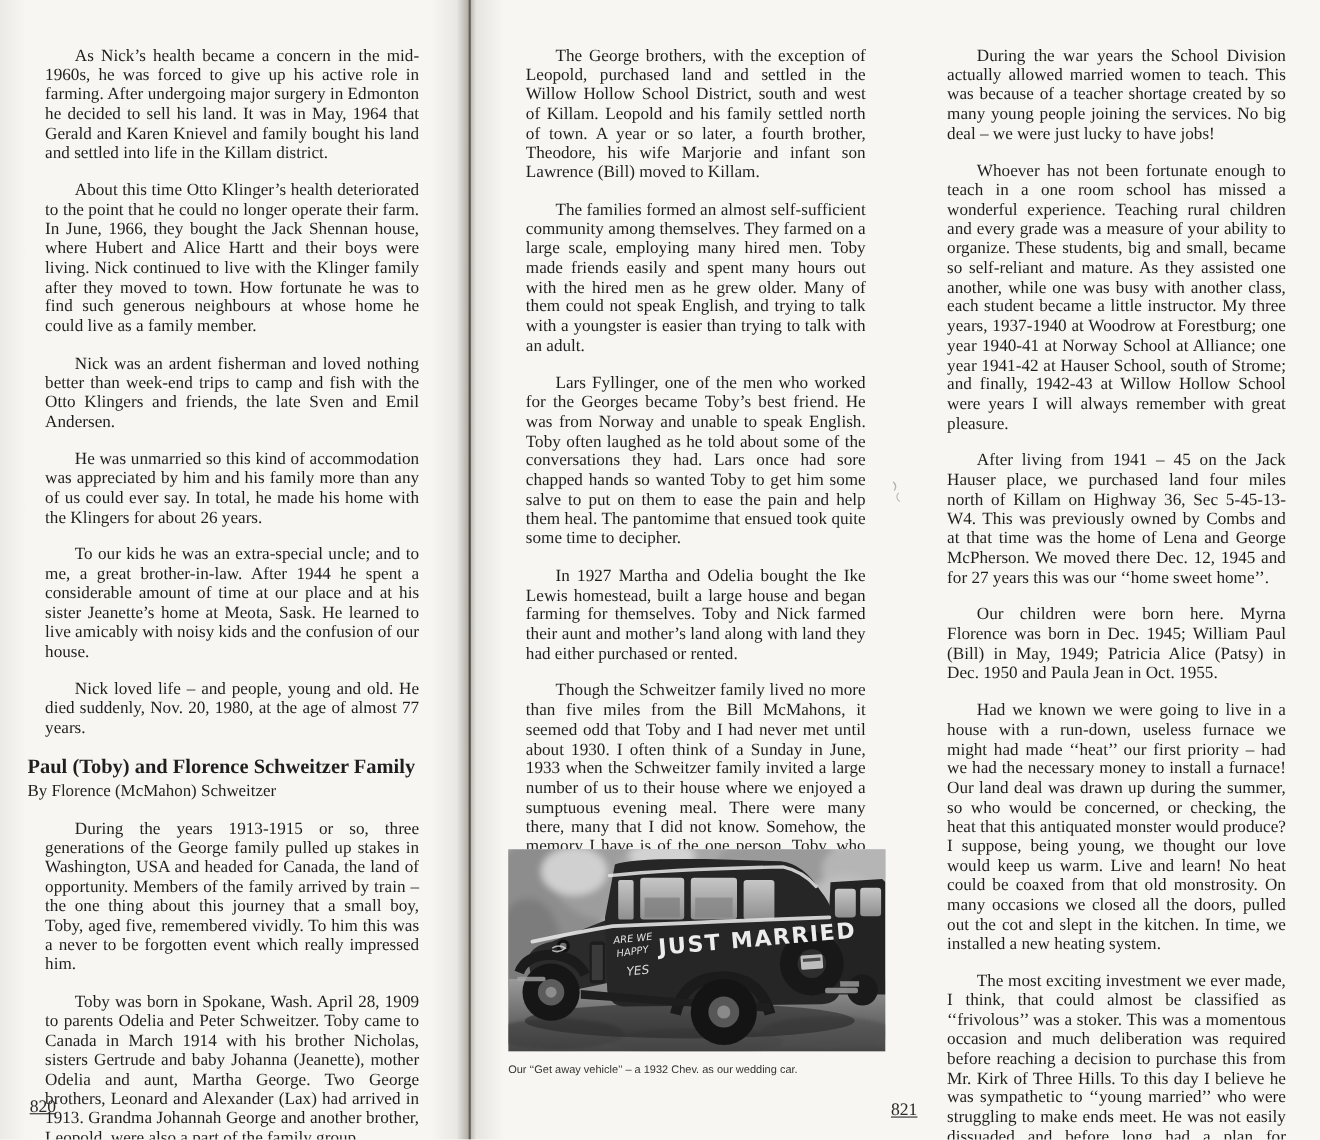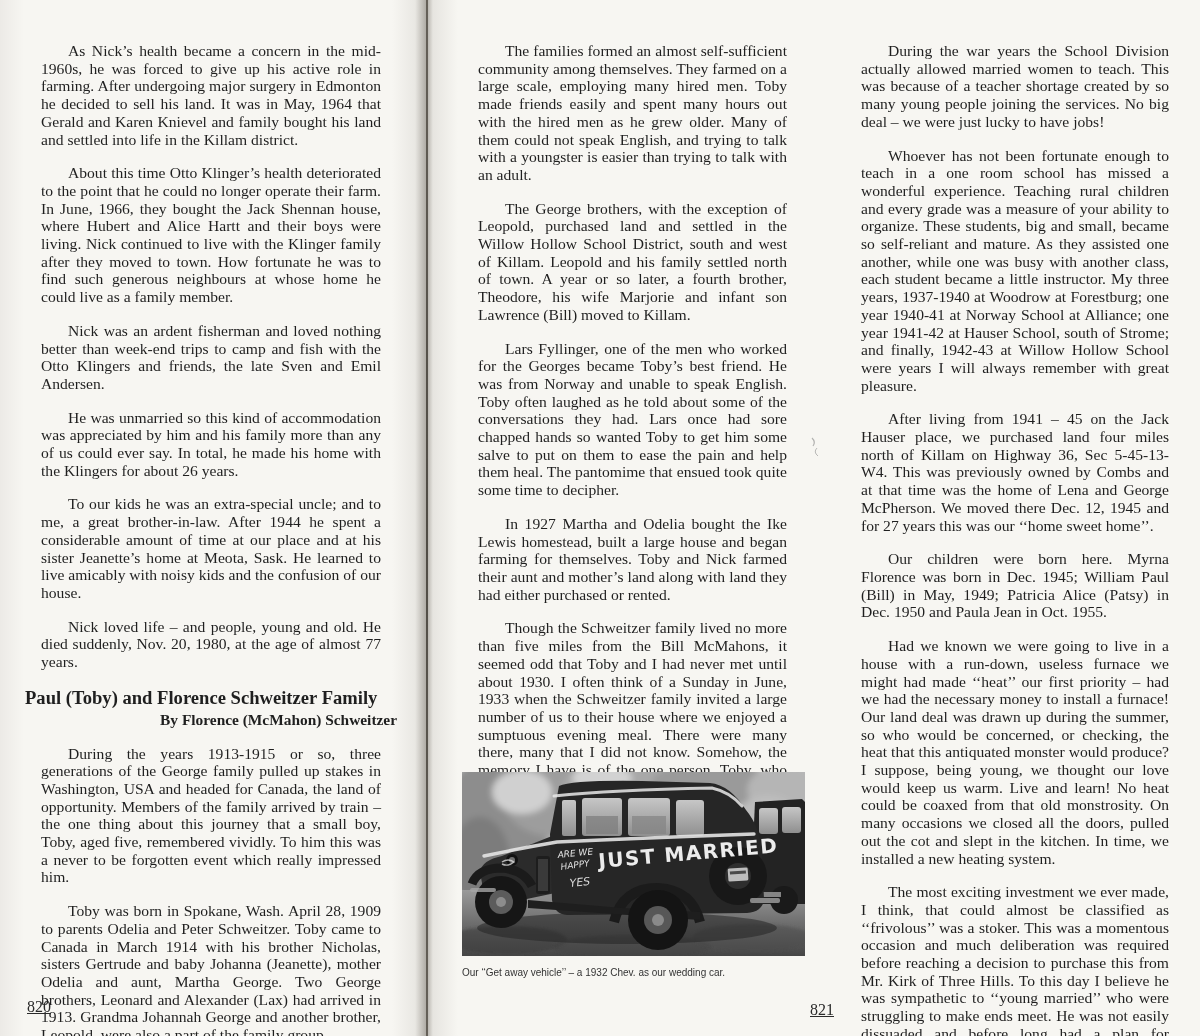--- a/index.html
+++ b/index.html
@@ -50,25 +50,25 @@
   .col-right { left: 845px; width: 340px; }
   .para { margin: 16px; text-indent: 27px; }
   .section-heading {
     font-size: 18.6px;
     line-height: 22px;
     font-weight: 700;
     margin: 11px 0 2px 0;
     text-align: left;
   }
   .byline {
-    font-weight: 700;
+    font-weight: 400;
     font-size: 15.4px;
     margin: 0 0 3px 0;
     text-indent: 0;
-    text-align: right;
+    text-align: left;
   }
   .page-number {
     position: absolute;
     font-size: 16px;
     color: #2a2a2a;
     text-decoration: underline;
   }
   .pn-left  { left: 27px;  top: 998px; }
   .pn-right { left: 810px; top: 1001px; }
   
@@ -115,22 +115,22 @@
   <p class="para">To our kids he was an extra-special uncle; and to me, a great brother-in-law. After 1944 he spent a considerable amount of time at our place and at his sister Jeanette’s home at Meota, Sask. He learned to live amicably with noisy kids and the confusion of our house.</p>
   <p class="para">Nick loved life – and people, young and old. He died suddenly, Nov. 20, 1980, at the age of almost 77 years.</p>
   <h2 class="section-heading">Paul (Toby) and Florence Schweitzer Family</h2>
   <p class="byline">By Florence (McMahon) Schweitzer</p>
   <p class="para">During the years 1913-1915 or so, three generations of the George family pulled up stakes in Washington, USA and headed for Canada, the land of opportunity. Members of the family arrived by train – the one thing about this journey that a small boy, Toby, aged five, remembered vividly. To him this was a never to be forgotten event which really impressed him.</p>
   <p class="para">Toby was born in Spokane, Wash. April 28, 1909 to parents Odelia and Peter Schweitzer. Toby came to Canada in March 1914 with his brother Nicholas, sisters Gertrude and baby Johanna (Jeanette), mother Odelia and aunt, Martha George. Two George brothers, Leonard and Alexander (Lax) had arrived in 1913. Grandma Johannah George and another brother, Leopold, were also a part of the family group.</p>
 </div>
 <div class="page-number pn-left">820</div>
 
 <div class="col col-mid">
+  <p class="para">The George brothers, with the exception of Leopold, purchased land and settled in the Willow Hollow School District, south and west of Killam. Leopold and his family settled north of town. A year or so later, a fourth brother, Theodore, his wife Marjorie and infant son Lawrence (Bill) moved to Killam.</p>
   <p class="para">The families formed an almost self-sufficient community among themselves. They farmed on a large scale, employing many hired men. Toby made friends easily and spent many hours out with the hired men as he grew older. Many of them could not speak English, and trying to talk with a youngster is easier than trying to talk with an adult.</p>
-  <p class="para">The George brothers, with the exception of Leopold, purchased land and settled in the Willow Hollow School District, south and west of Killam. Leopold and his family settled north of town. A year or so later, a fourth brother, Theodore, his wife Marjorie and infant son Lawrence (Bill) moved to Killam.</p>
   <p class="para">Lars Fyllinger, one of the men who worked for the Georges became Toby’s best friend. He was from Norway and unable to speak English. Toby often laughed as he told about some of the conversations they had. Lars once had sore chapped hands so wanted Toby to get him some salve to put on them to ease the pain and help them heal. The pantomime that ensued took quite some time to decipher.</p>
   <p class="para">In 1927 Martha and Odelia bought the Ike Lewis homestead, built a large house and began farming for themselves. Toby and Nick farmed their aunt and mother’s land along with land they had either purchased or rented.</p>
   <p class="para">Though the Schweitzer family lived no more than five miles from the Bill McMahons, it seemed odd that Toby and I had never met until about 1930. I often think of a Sunday in June, 1933 when the Schweitzer family invited a large number of us to their house where we enjoyed a sumptuous evening meal. There were many there, many that I did not know. Somehow, the memory I have is of the one person, Toby, who became so very much a part of my life. For eight years we enjoyed a special friendship, culminating in our marriage, Sept. 20, 1941.</p>
 </div>
 
 <div class="photo-block">
   <div class="photo-frame">
     <svg width="343" height="184" viewBox="0 0 343 184" xmlns="http://www.w3.org/2000/svg">
       <defs>
         <filter id="blur3">

